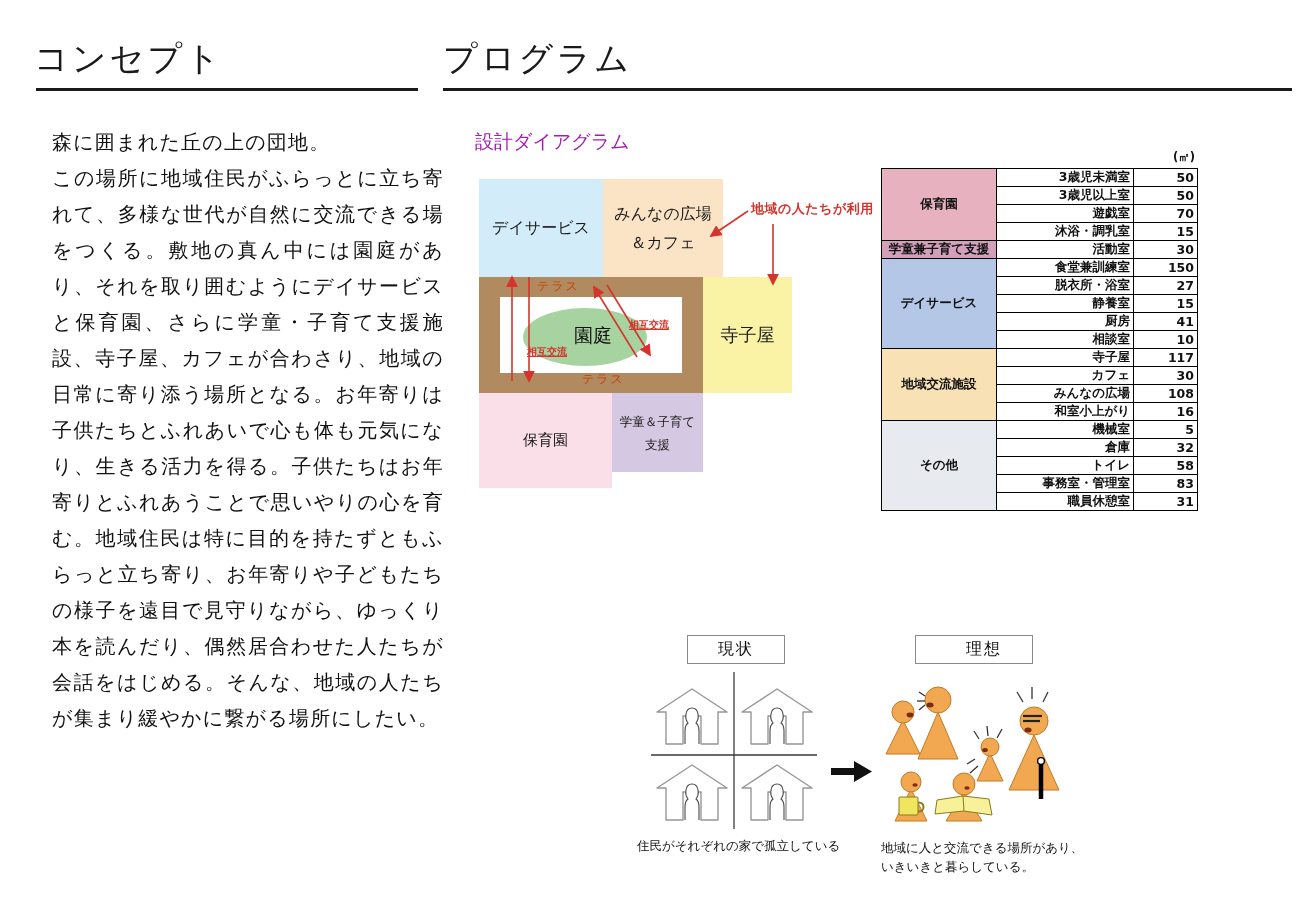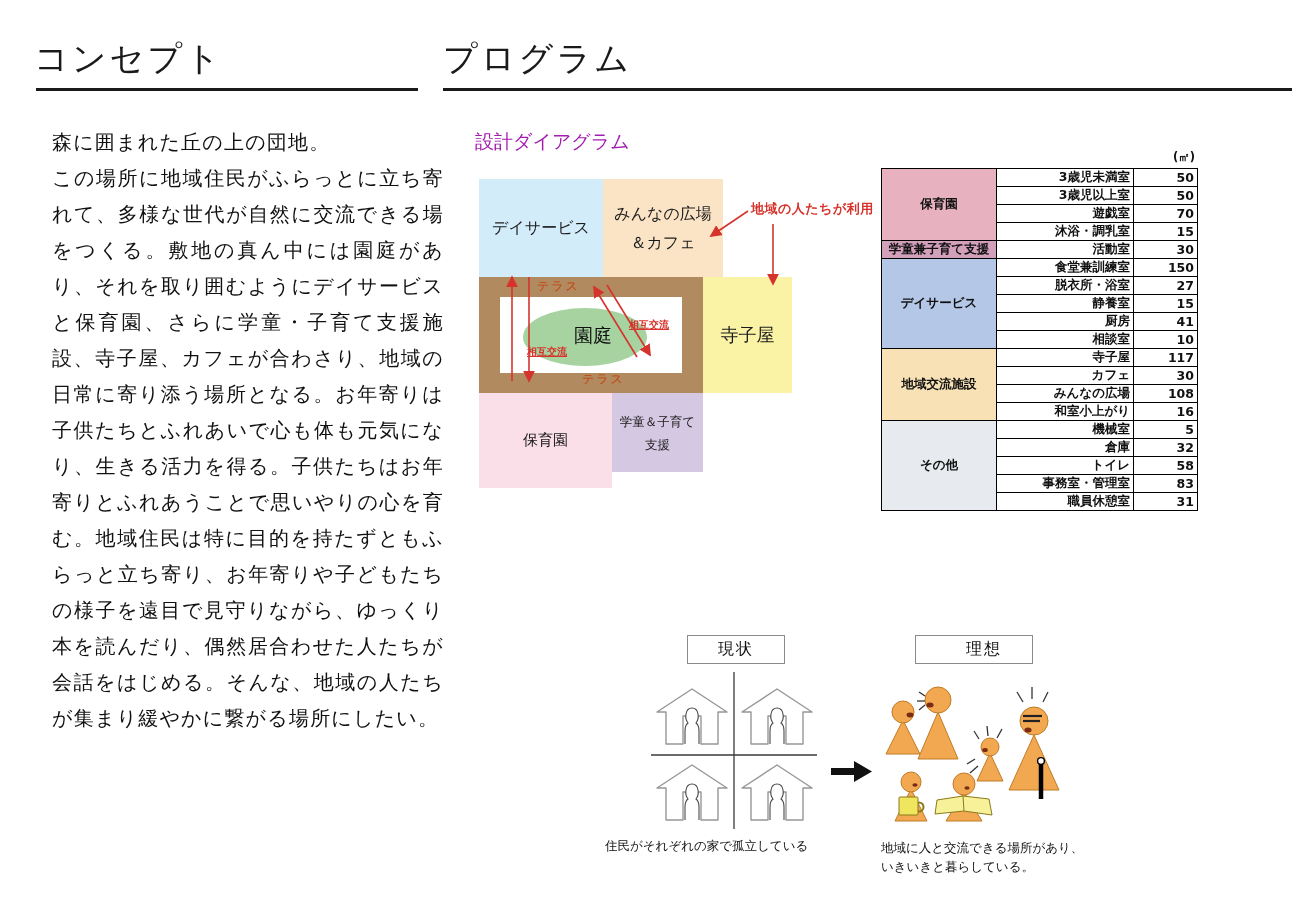--- a/index.html
+++ b/index.html
@@ -224,21 +224,21 @@
         <path d="M30,58 L30,45 Q30,39 33,37 Q30,33 31,28 Q32,22 37,22 Q42,22 43,28 Q44,33 41,37 Q44,39 44,45 L44,58" fill="#ffffff" stroke="#4a4a4a" stroke-width="1.1"></path>
       </g>
     </defs>
     <line x1="89" y1="4" x2="89" y2="161" stroke="#3a3a3a" stroke-width="1.3"></line>
     <line x1="6" y1="87" x2="172" y2="87" stroke="#3a3a3a" stroke-width="1.3"></line>
     <use href="#house" x="10" y="18"></use>
     <use href="#house" x="95" y="18"></use>
     <use href="#house" x="10" y="94"></use>
     <use href="#house" x="95" y="94"></use>
   </svg>
-  <div class="cap" style="left:605px;top:836px;">住民がそれぞれの家で孤立している</div>
+  <div class="cap" style="left:637px;top:836px;">住民がそれぞれの家で孤立している</div>
 
   <svg class="abs" style="left:831px;top:760px;" width="42" height="23" viewBox="0 0 42 23">
     <polygon points="0,8 23,8 23,1 41,11.5 23,22 23,15 0,15" fill="#111"></polygon>
   </svg>
 
   <div class="tagbox" style="left:915px;top:635px;padding-left:20px;">
     <span>理想</span>
   </div>
   <svg class="abs" style="left:874px;top:668px;" width="200" height="166" viewBox="0 0 200 166">
     <g stroke="#c07b24" stroke-width="1">

